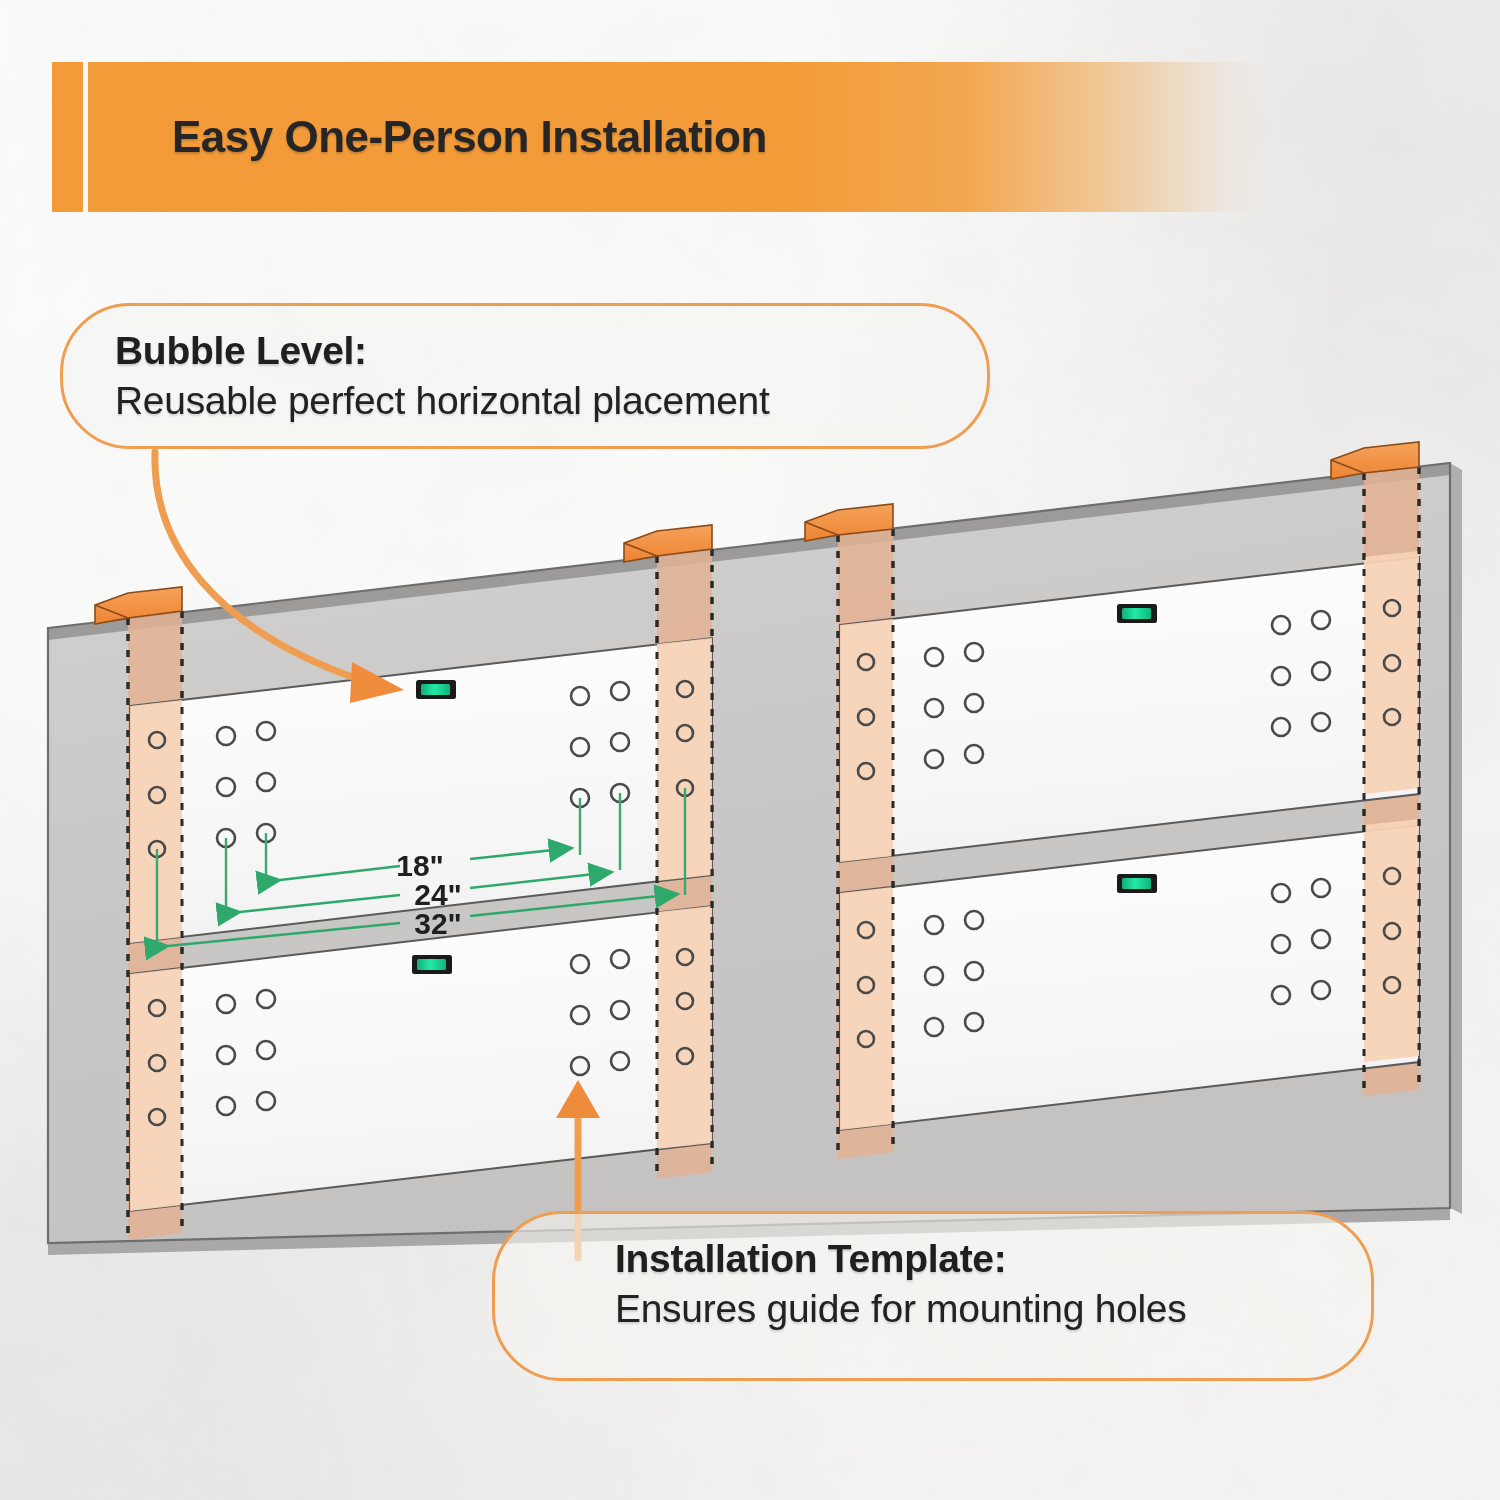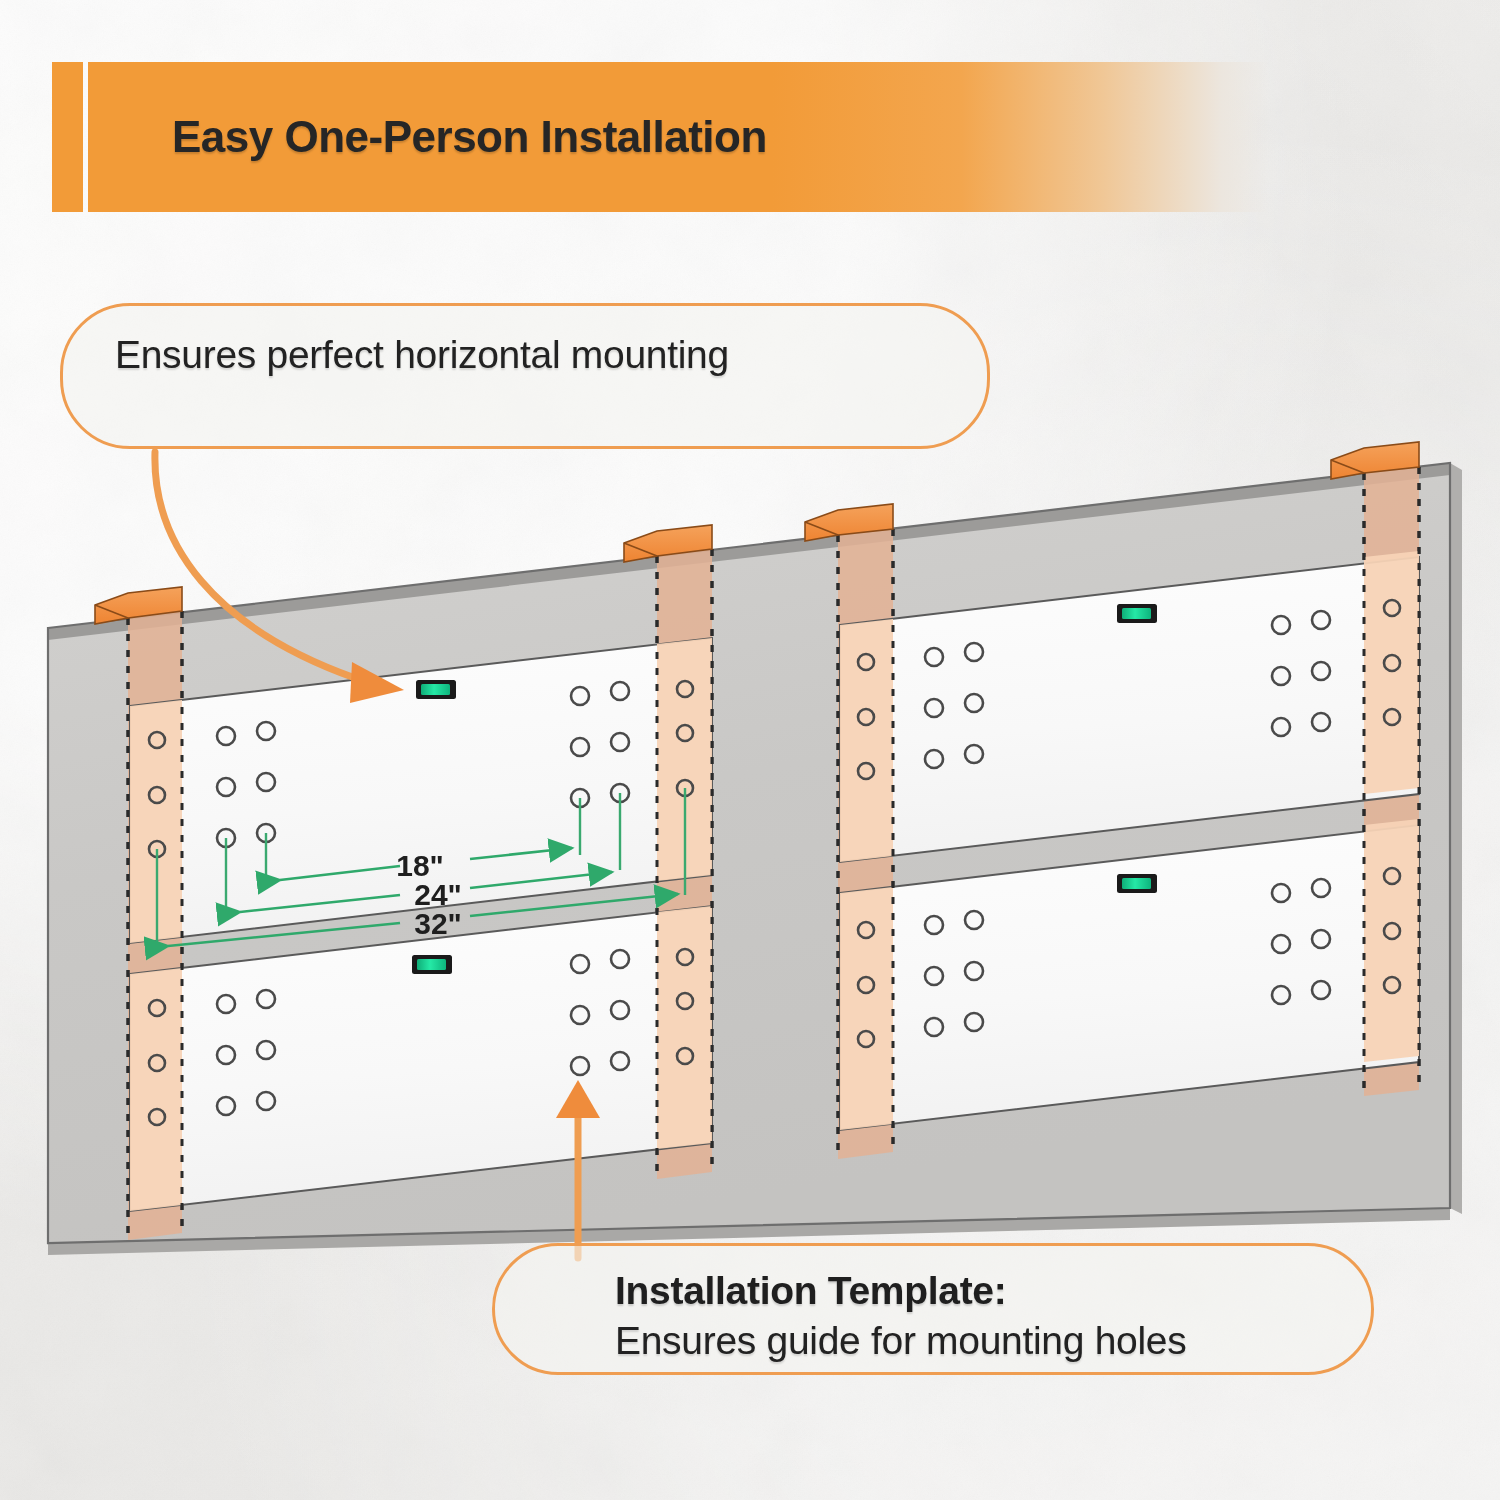--- a/index.html
+++ b/index.html
@@ -51,21 +51,21 @@
     font-size:39px;font-weight:bold;color:#1f1f1f;
     line-height:1.18;letter-spacing:-.3px;white-space:nowrap;
     text-shadow:0 2px 2px rgba(0,0,0,.16);
   }
   .callout-body{
     font-size:39px;color:#222;line-height:1.2;
     letter-spacing:-.3px;white-space:nowrap;margin-top:4px;
     text-shadow:0 2px 2px rgba(0,0,0,.14);
   }
   #callout-bubble-level{left:60px;top:303px;width:930px;height:146px;}
-  #callout-install-template{left:492px;top:1243px;width:882px;height:132px;padding-left:120px;}
+  #callout-install-template{left:492px;top:1211px;width:882px;height:170px;padding-left:120px;}
 
   
   #diagram{position:absolute;left:0;top:0;width:1500px;height:1500px;}
 </style>
 </head>
 <body>
 
 <div id="bg-texture"></div>
 <svg id="bg-noise" viewBox="0 0 1500 1500" preserveAspectRatio="none">
   <defs>
@@ -363,19 +363,20 @@
     <polygon points="352,662 404,690 350,703" fill="#ef8c3c"></polygon>
   </g>
 
   <g>
     <line x1="578" y1="1258" x2="578" y2="1110" stroke="#ef9d51" stroke-width="7" stroke-linecap="round"></line>
     <polygon points="578,1080 600,1118 556,1118" fill="#ef8c3c"></polygon>
   </g>
 </svg>
 
 <div class="callout" id="callout-bubble-level">
-  <div class="callout-body">Ensures perfect horizontal mounting</div>
+  <div class="callout-title">Bubble Level:</div>
+  <div class="callout-body">Reusable perfect horizontal placement</div>
 </div>
 
 <div class="callout" id="callout-install-template">
   <div class="callout-title">Installation Template:</div>
   <div class="callout-body">Ensures guide for mounting holes</div>
 </div>
 
 </body></html>

